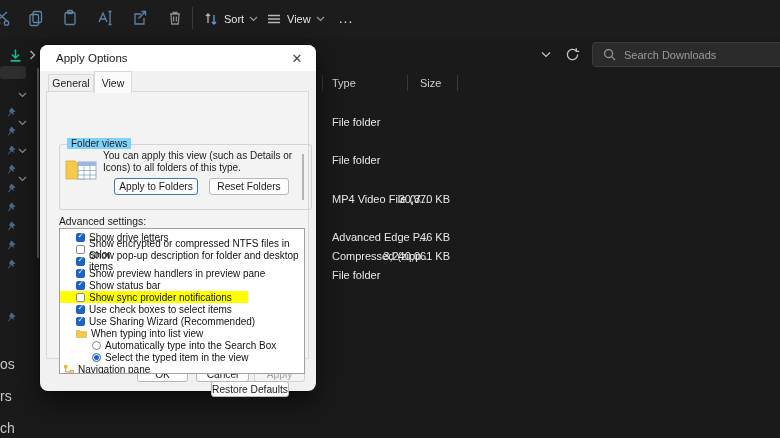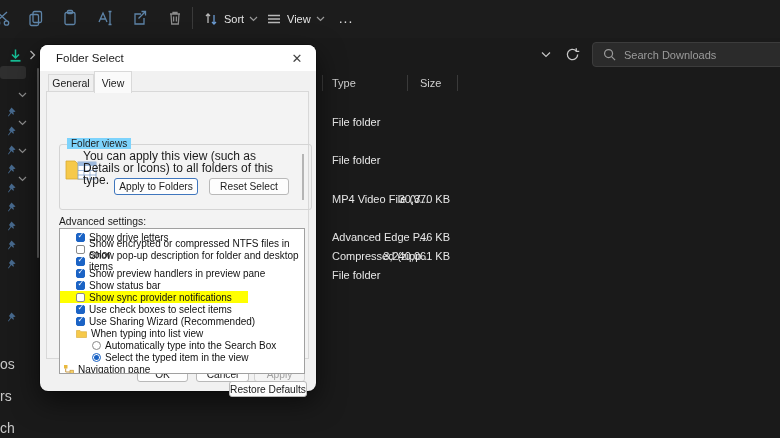--- a/index.html
+++ b/index.html
@@ -48,41 +48,41 @@
        border:1px solid #d9d9d9;background:#efefef;box-sizing:border-box;}
   .tab.on{background:#fafafa;border-bottom:none;z-index:3;}
   #tab-general{left:8px;top:29px;width:46px;height:18px;}
   #tab-view{left:54px;top:26px;width:38px;height:22px;}
   #tab-search{left:94px;top:29px;width:48px;height:18px;margin-top:44px;}
   #dlg-panel{position:absolute;left:6px;top:46px;width:263px;height:268px;background:#f3f3f3;border:1px solid #d8d8d8;box-sizing:border-box;z-index:2;}
 
   #groupbox{position:absolute;left:12px;top:52px;width:251px;height:64px;border:1px solid #d4d4d4;border-radius:3px;}
   #groupbox-label{position:absolute;left:20px;top:46px;font-size:10px;background:#7dd3fc;padding:0 4px;z-index:3;}
   #fv-icon{position:absolute;left:18px;top:64px;}
-  #fv-text{position:absolute;left:36px;top:58px;width:208px;font-size:12px;line-height:12px;color:#1b1b1b;}
+  #fv-text{position:absolute;left:56px;top:58px;width:208px;font-size:10px;line-height:12px;color:#1b1b1b;}
   .win-btn{position:absolute;background:#fdfdfd;border:1px solid #b9b9b9;border-radius:3px;font-size:10.2px;color:#222;
            display:flex;align-items:center;justify-content:center;box-sizing:border-box;font-family:inherit;}
   #btn-apply-folders{left:67px;top:86px;width:84px;height:17px;border-color:#3f76bd;}
   #btn-reset-folders{left:162px;top:86px;width:80px;height:17px;}
 
   #adv-label{position:absolute;left:12px;top:124px;font-size:10.3px;}
   #listbox{position:absolute;left:12px;top:136px;width:246px;height:146px;background:#ffffff;border:1px solid #a0a0a0;
            box-sizing:border-box;padding-top:2px;overflow:hidden;}
   .adv-row{height:12px;display:flex;align-items:center;gap:4px;font-size:10px;color:#111;padding-left:16px;width:fit-content;}
   .adv-row.indent2{padding-left:32px;text-align:right;}
   .adv-row.root{padding-left:3px;}
   .adv-row.on{background:#ffff00;padding-right:16px;}
   .chk{width:9px;height:9px;border:1px solid #8a8a8a;background:#fff;border-radius:2px;box-sizing:border-box;position:relative;flex:none;}
   .chk.on{background:#1b63c5;border-color:#1b63c5;}
   .chk.on::after{content:"✓";position:absolute;left:0.5px;top:-2.5px;color:#fff;font-size:8px;}
   .rad{width:9px;height:9px;border:1px solid #8a8a8a;background:#fff;border-radius:50%;box-sizing:border-box;position:relative;flex:none;}
   .rad.on{border-color:#1b63c5;}
   .rad.on::after{content:"";position:absolute;left:1px;top:1px;width:5px;height:5px;border-radius:50%;background:#1b63c5;}
   #list-scroll{position:absolute;right:4px;top:62px;width:2px;height:46px;background:#b5b5b5;}
-  #btn-restore{left:182px;top:289px;width:78px;height:16px;}
+  #btn-restore{left:164px;top:289px;width:78px;height:16px;}
   #btn-ok{left:97px;top:321px;width:51px;height:16px;}
   #btn-cancel{left:156px;top:321px;width:53px;height:16px;}
   #btn-apply{left:214px;top:321px;width:51px;height:16px;color:#a0a0a0;background:#f4f4f4;border-color:#d2d2d2;}
   .mini-ico{flex:none;display:flex;}
 </style>
 </head>
 <body>
 
 <div id="screen">
 
@@ -261,21 +261,21 @@
   <span class="file-row-type" style="top:193px">MP4 Video File (V...</span>
   <span class="file-row-size" style="top:193px">30,370 KB</span>
   <span class="file-row-type" style="top:231px">Advanced Edge P...</span>
   <span class="file-row-size" style="top:231px">46 KB</span>
   <span class="file-row-type" style="top:250px">Compressed (zipp...</span>
   <span class="file-row-size" style="top:250px">3,240,061 KB</span>
   <span class="file-row-type" style="top:269px">File folder</span>
 
   <div class="abs" id="dialog">
     <div id="dlg-titlebar"></div>
-    <div id="dlg-title">Folder Select</div>
+    <div id="dlg-title">Apply Options</div>
     <div id="dlg-close">✕</div>
 
     <div class="tab" id="tab-general">
         <span>General</span>
       </div>
     <div class="tab on" id="tab-view">
         <span>View</span>
       </div>
     <div class="tab" id="tab-search">
         <span>Search</span>
@@ -289,21 +289,21 @@
         <svg width="32" height="26" viewBox="0 0 32 26">
           <path d="M1 5 h9 l3 3 h7 v15 h-19 z" fill="#f6c94a" stroke="#d8a934" stroke-width="0.8"></path>
           <rect x="13" y="6" width="18" height="17" fill="#ffffff" stroke="#7a9cc9" stroke-width="0.8"></rect>
           <rect x="13" y="6" width="18" height="4" fill="#9db9dd"></rect>
           <path d="M19 10 V23 M25 10 V23 M13 14.5 H31 M13 19 H31" stroke="#7a9cc9" stroke-width="0.7"></path>
         </svg>
         </span>
       <div id="fv-text">You can apply this view (such as Details or Icons) to all folders of this type.</div>
 
       <div class="win-btn" id="btn-apply-folders">Apply to Folders</div>
-      <div class="win-btn" id="btn-reset-folders">Reset Select</div>
+      <div class="win-btn" id="btn-reset-folders">Reset Folders</div>
 
       <div id="adv-label">Advanced settings:</div>
 
       <div id="listbox">
         <div class="adv-row">
             <span class="chk on"></span>
             <span>Show drive letters</span>
           </div>
         <div class="adv-row">
             <span class="chk"></span>

